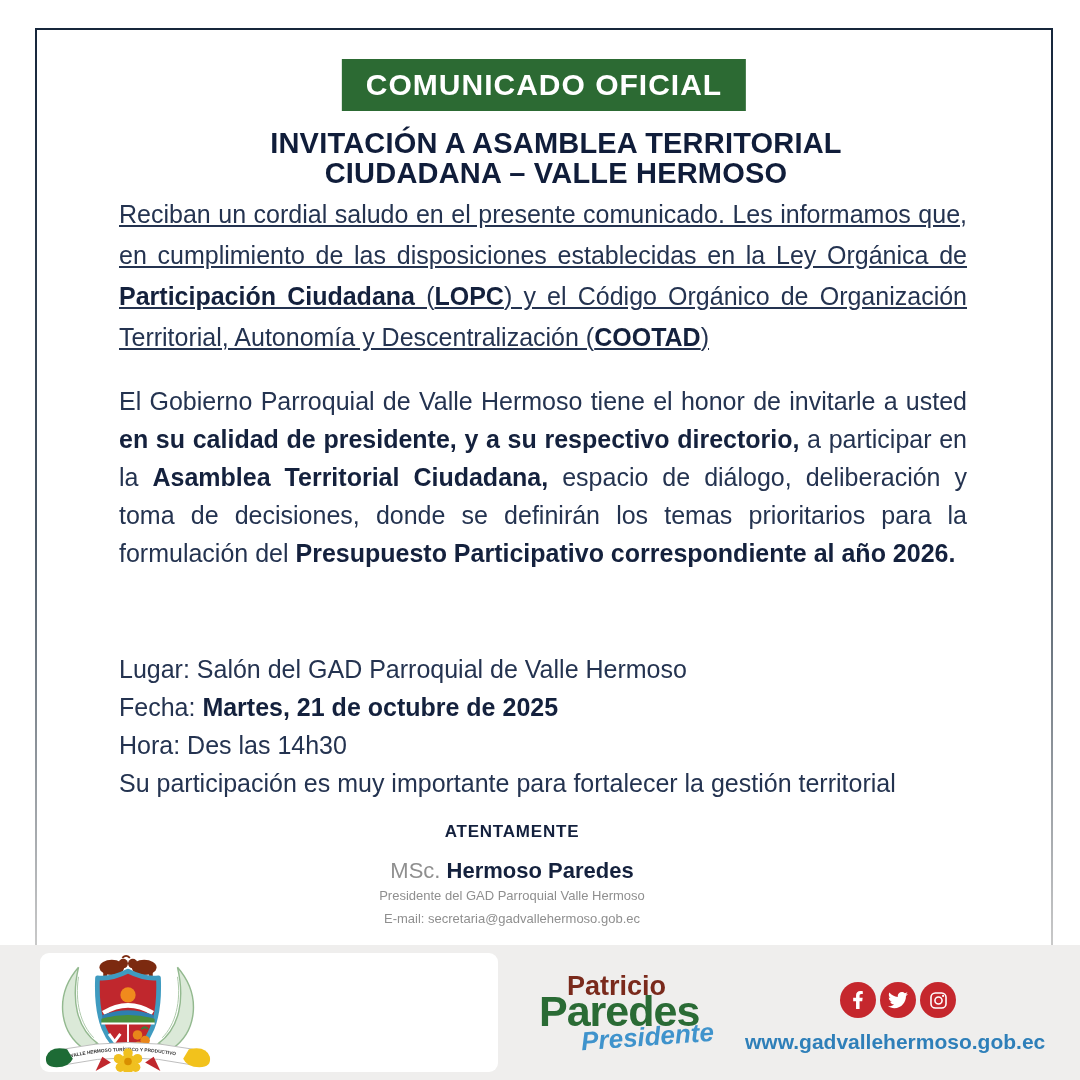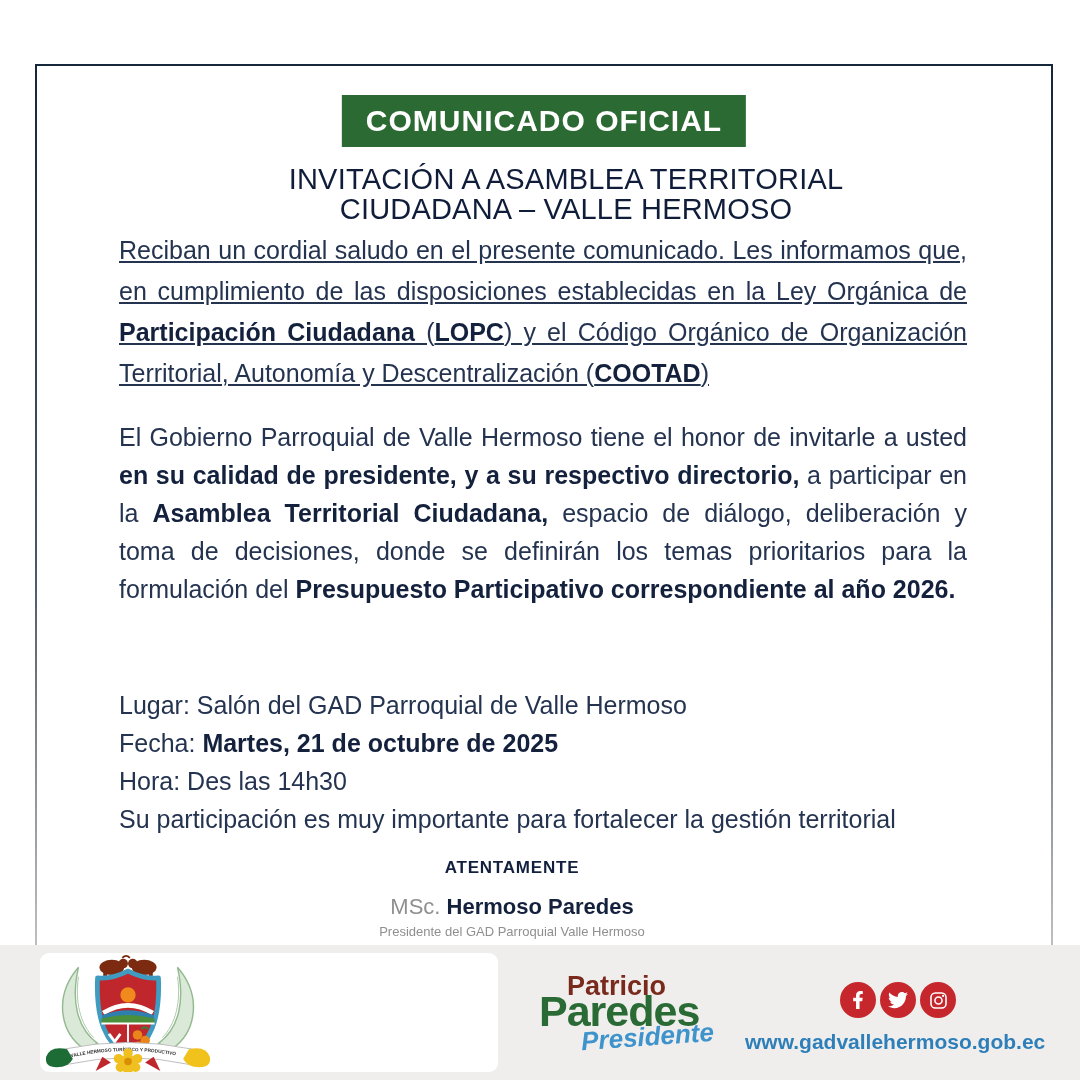--- a/index.html
+++ b/index.html
@@ -5,34 +5,33 @@
   html,body{margin:0;padding:0;}
   body{width:1080px;height:1080px;background:#ffffff;font-family:"Liberation Sans",sans-serif;position:relative;overflow:hidden;}
   .page{position:absolute;inset:0;background:#ffffff;}
 
   
   .card{
     position:absolute;left:35px;top:28px;width:1014px;height:915px;
     border-style:solid;border-width:2px 2px 0 2px;
     border-image:linear-gradient(to bottom,#16263b 0%,#4a5866 55%,#c9c9c9 100%) 1;
     background:#ffffff;
-    margin-top:36px;
   }
 
   .banner{
     position:absolute;left:50%;top:29px;transform:translateX(-50%);
     background:#2c6a33;color:#ffffff;
     font-size:30px;font-weight:800;letter-spacing:1px;
     padding:9px 24px;white-space:nowrap;
   }
 
   .title{
-    position:absolute;left:16px;top:98px;width:100%;margin:0;
+    position:absolute;left:6px;top:98px;width:100%;margin:0;
     text-align:center;color:#101d3a;
-    font-size:29px;font-weight:400;line-height:30px;letter-spacing:0.2px;padding-left:6px;
+    font-size:29px;font-weight:700;line-height:30px;letter-spacing:0.2px;padding-left:6px;
   }
   .title .tl{display:block;}
 
   .bodytext{
     position:absolute;left:82px;width:848px;margin:0;
     color:#243350;font-size:25px;text-align:justify;
   }
   .p1{top:164px;line-height:41px;text-decoration:underline;}
   .p2{top:352px;line-height:38px;}
   .bodytext .b, .details .b{font-weight:800;color:#14213d;}
@@ -95,20 +94,21 @@
       <p><span>Lugar: Salón del GAD Parroquial de Valle Hermoso</span></p>
       <p><span>Fecha: </span><span class="b">Martes, 21 de octubre de 2025</span></p>
       <p><span>Hora: Des las 14h30</span></p>
       <p><span>Su participación es muy importante para fortalecer la gestión territorial</span></p>
     </div>
 
     <div class="signature">
       <div class="atentamente">ATENTAMENTE</div>
       <div class="sig-name"><span class="m">MSc. </span><span class="b">Hermoso Paredes</span></div>
       <div class="sig-role">Presidente del GAD Parroquial Valle Hermoso</div>
+      <div class="sig-email">E-mail: secretaria@gadvallehermoso.gob.ec</div>
     </div>
 
   </div>
 
   <div class="footer">
 
     <div class="logo-card">
       <svg class="crest" width="172" height="118" viewBox="0 0 180 124">
 
         <path d="M44,100 C18,82 12,44 38,14 C30,48 36,78 58,94 Z" fill="#dbe9d8" stroke="#93b98f" stroke-width="1.5"></path>

